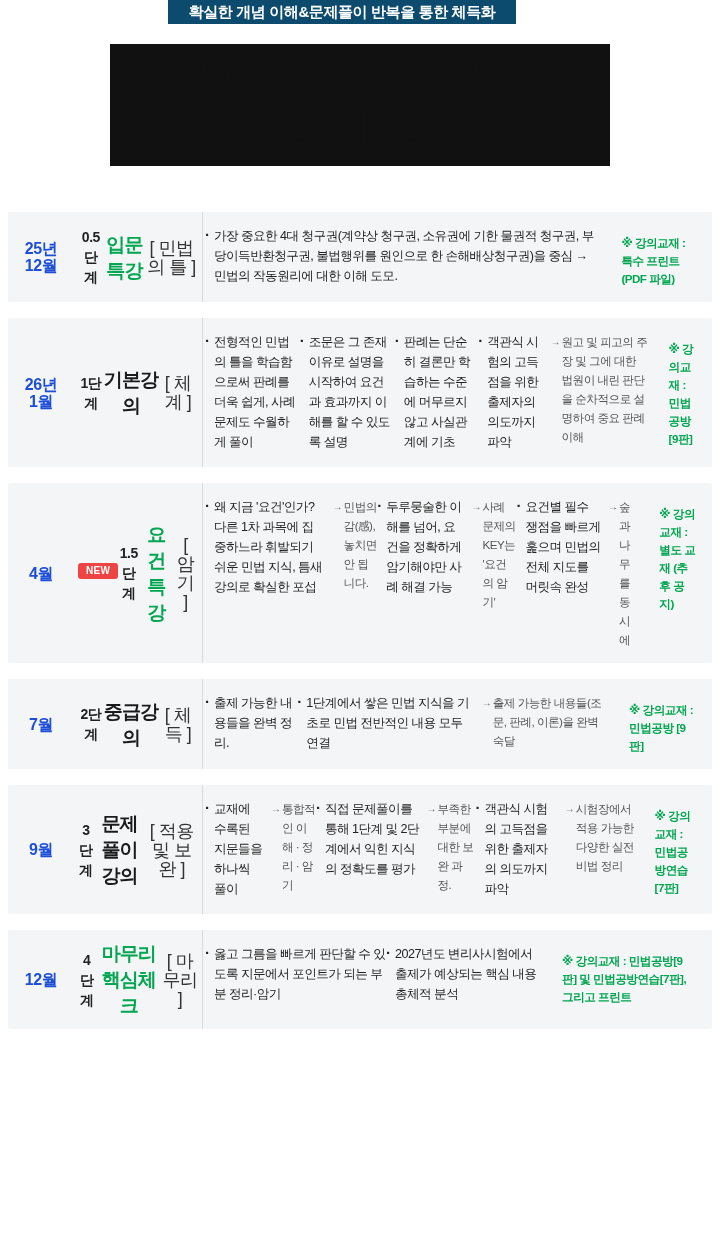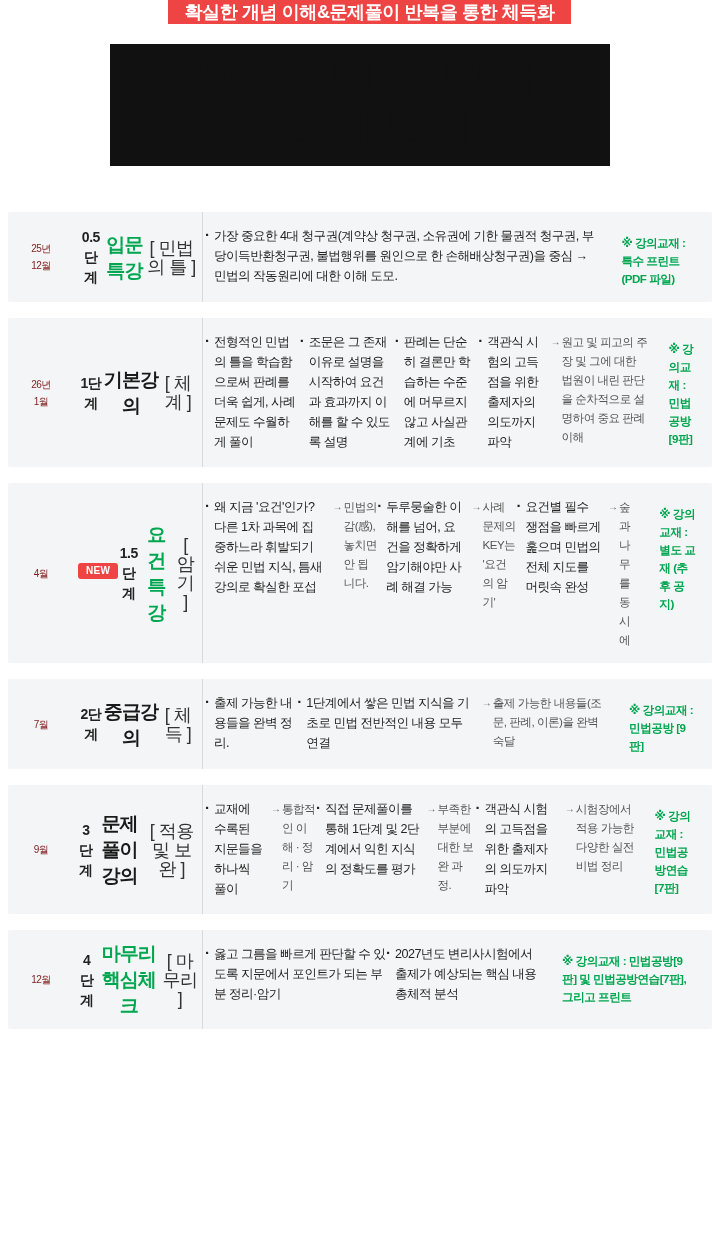--- a/index.html
+++ b/index.html
@@ -20,25 +20,25 @@
   .hero-ribbon {
     position: absolute;
     top: 0; left: 0; right: 0;
     height: 24px;
     background: #ffffff;
   }
   .hero-ribbon-inner {
     position: absolute;
     top: 0;
     left: 168px;
-    width: 403px;
+    width: 348px;
     height: 24px;
-    background: #ef4444;
+    background: #0c4a6e;
     color: #ffffff;
-    font-size: 18px;
+    font-size: 15px;
     font-weight: bold;
     line-height: 24px;
     text-align: center;
     letter-spacing: -0.4px;
     white-space: nowrap;
     overflow: hidden;
   }
   .hero-plate {
     position: absolute;
     top: 44px;
@@ -85,23 +85,23 @@
     margin-bottom: 16px;
     min-height: 88px;
   }
   .col-date {
     width: 66px;
     flex: none;
     display: flex;
     align-items: center;
     justify-content: center;
     text-align: center;
-    color: #7f1d1d;
-    font-size: 10px;
-    font-weight: normal;
+    color: #1d4ed8;
+    font-size: 16px;
+    font-weight: bold;
     line-height: 17px;
     letter-spacing: -0.5px;
     white-space: pre-line;
   }
   .col-title {
     width: 128px;
     flex: none;
     display: flex;
     flex-direction: row;
     align-items: center;

